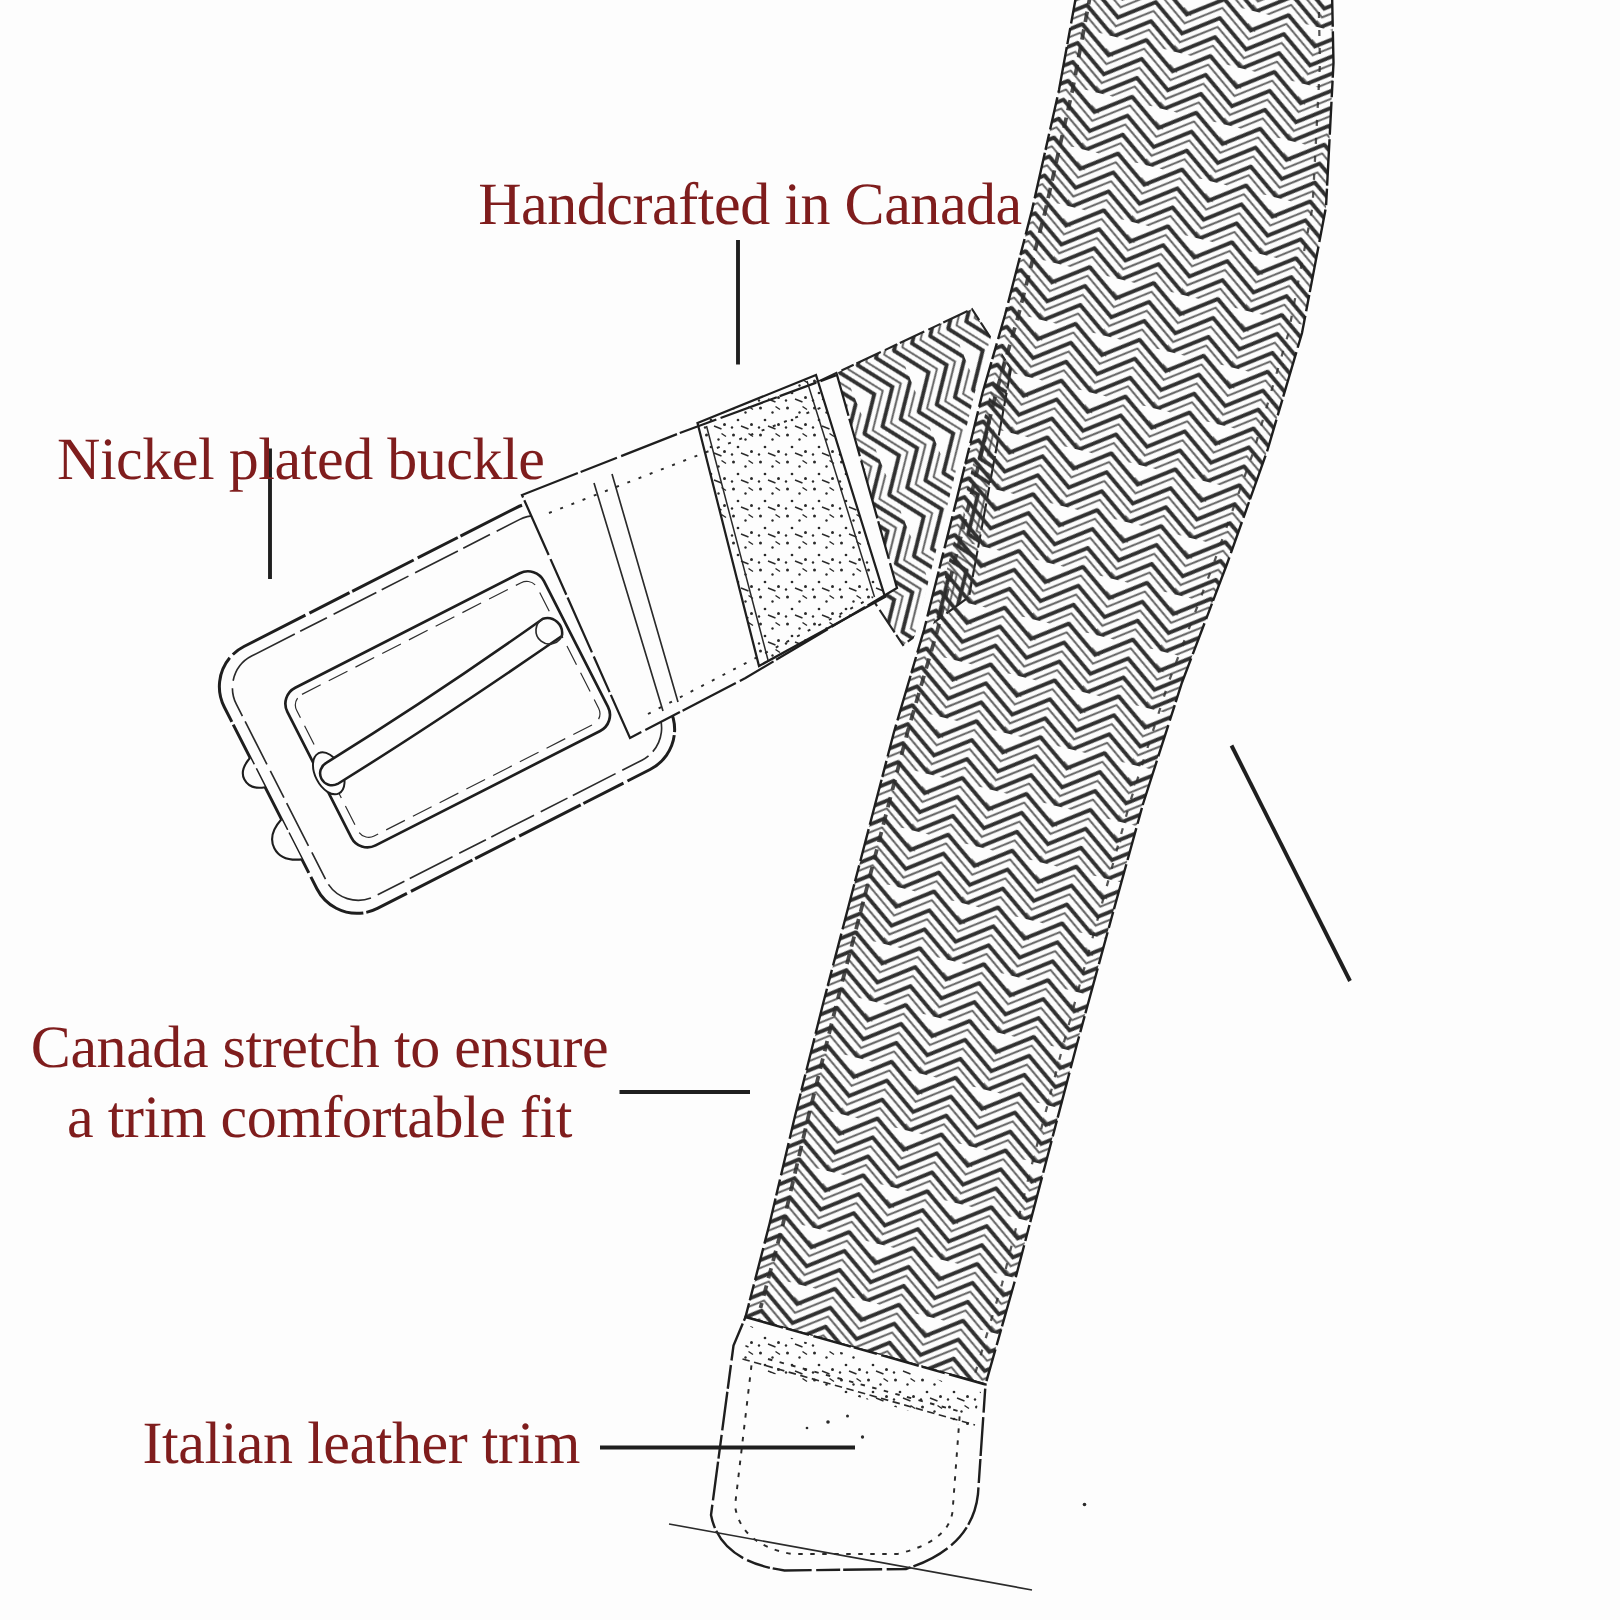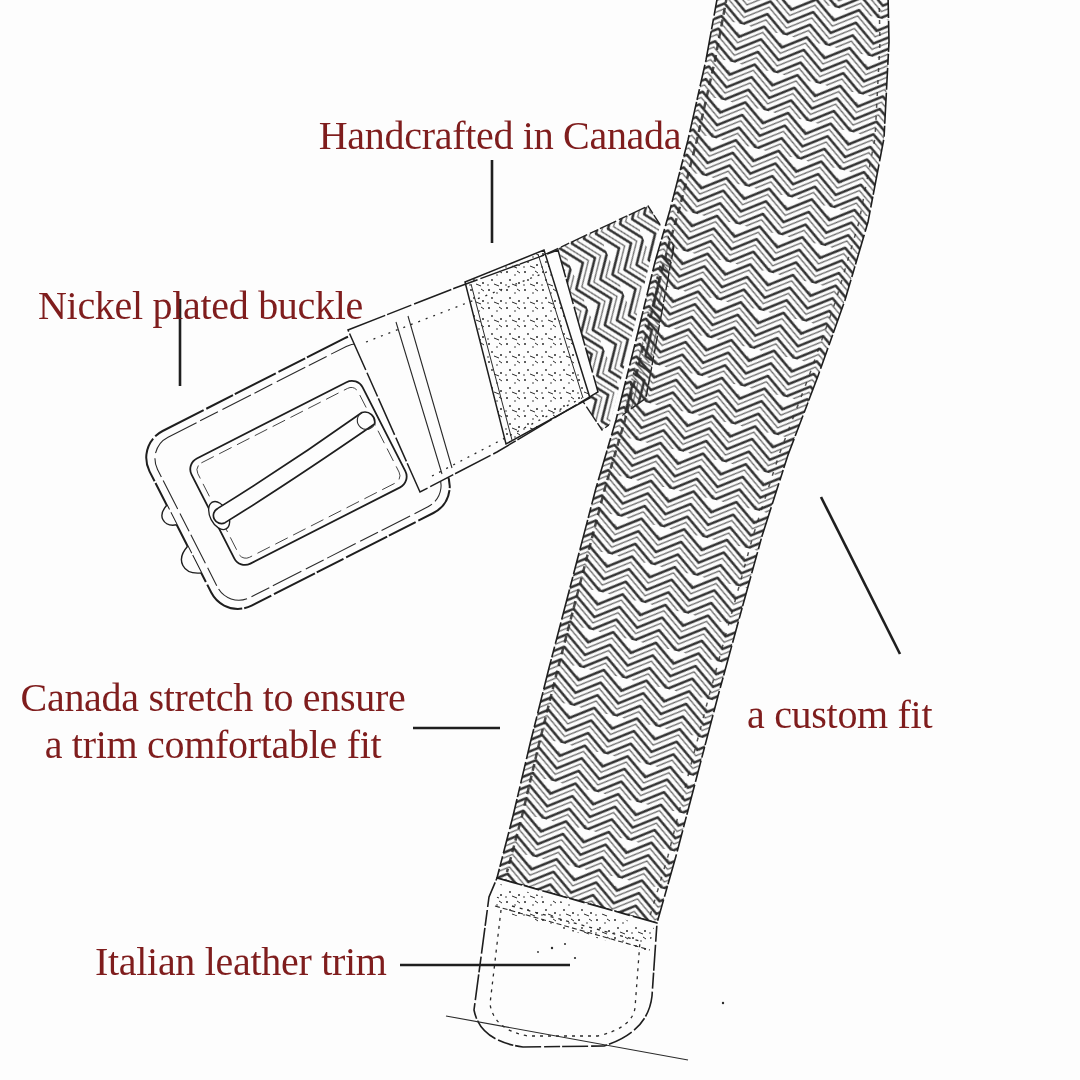--- a/index.html
+++ b/index.html
@@ -102,18 +102,17 @@
   <div class="label center" style="left:0;top:112px;width:1000px;">Handcrafted in Canada</div>
 
   <div class="label" style="left:38px;top:240px;margin-top:42px;">Nickel plated buckle</div>
 
   <div class="label center" style="left:3px;top:674px;width:420px;">
     <div>Canada stretch to ensure</div>
     <div>a trim comfortable fit</div>
   </div>
 
   <div class="label" style="left:747px;top:691px;">
-    <div>a custom fit</div>
   </div>
 
   <div class="label" style="left:95px;top:938px;">Italian leather trim</div>
 
 </div>
 
 </body></html>

